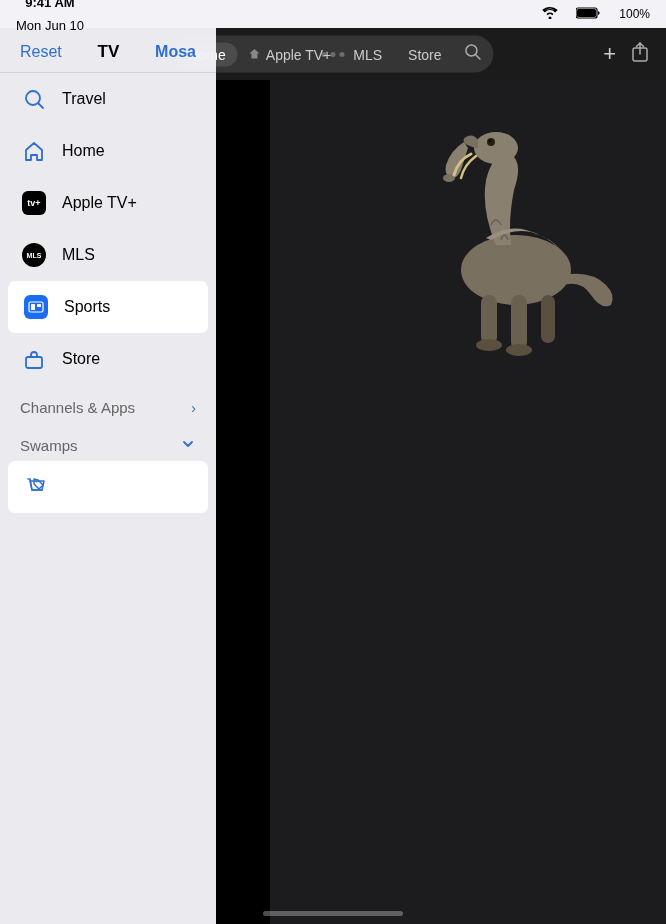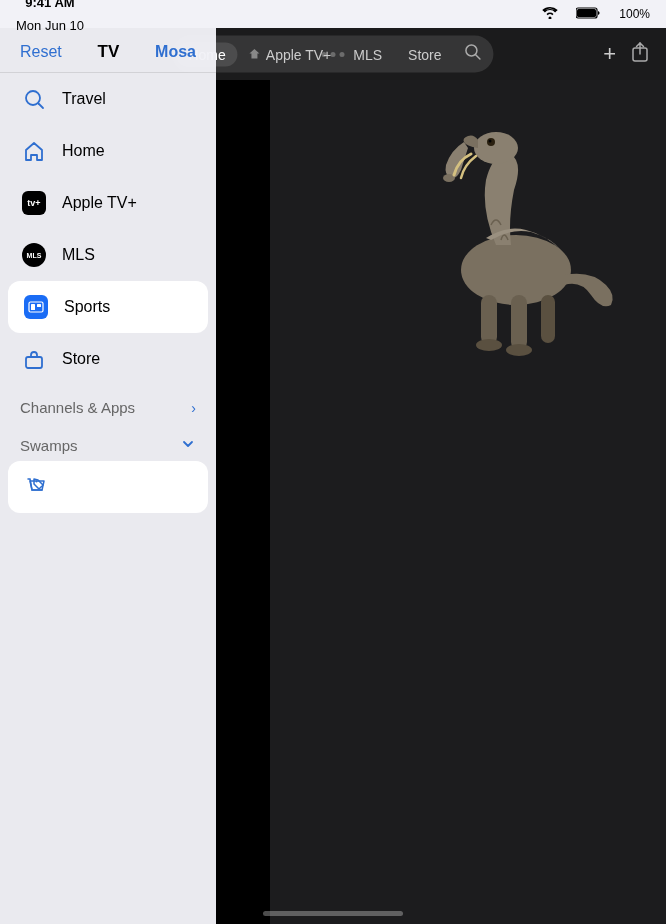--- a/index.html
+++ b/index.html
@@ -297,21 +297,21 @@
       display: flex;
       align-items: center;
       padding: 12px 20px;
       gap: 14px;
       cursor: pointer;
       background: transparent;
       position: relative;
     }
     .sidebar-item.active-item {
       background: #fff;
-      border-radius: 12px;
+      border-radius: 7px;
       margin: 0 8px;
       padding: 12px 14px;
     }
     .sidebar-item-icon {
       width: 28px;
       height: 28px;
       display: flex;
       align-items: center;
       justify-content: center;
       flex-shrink: 0;

